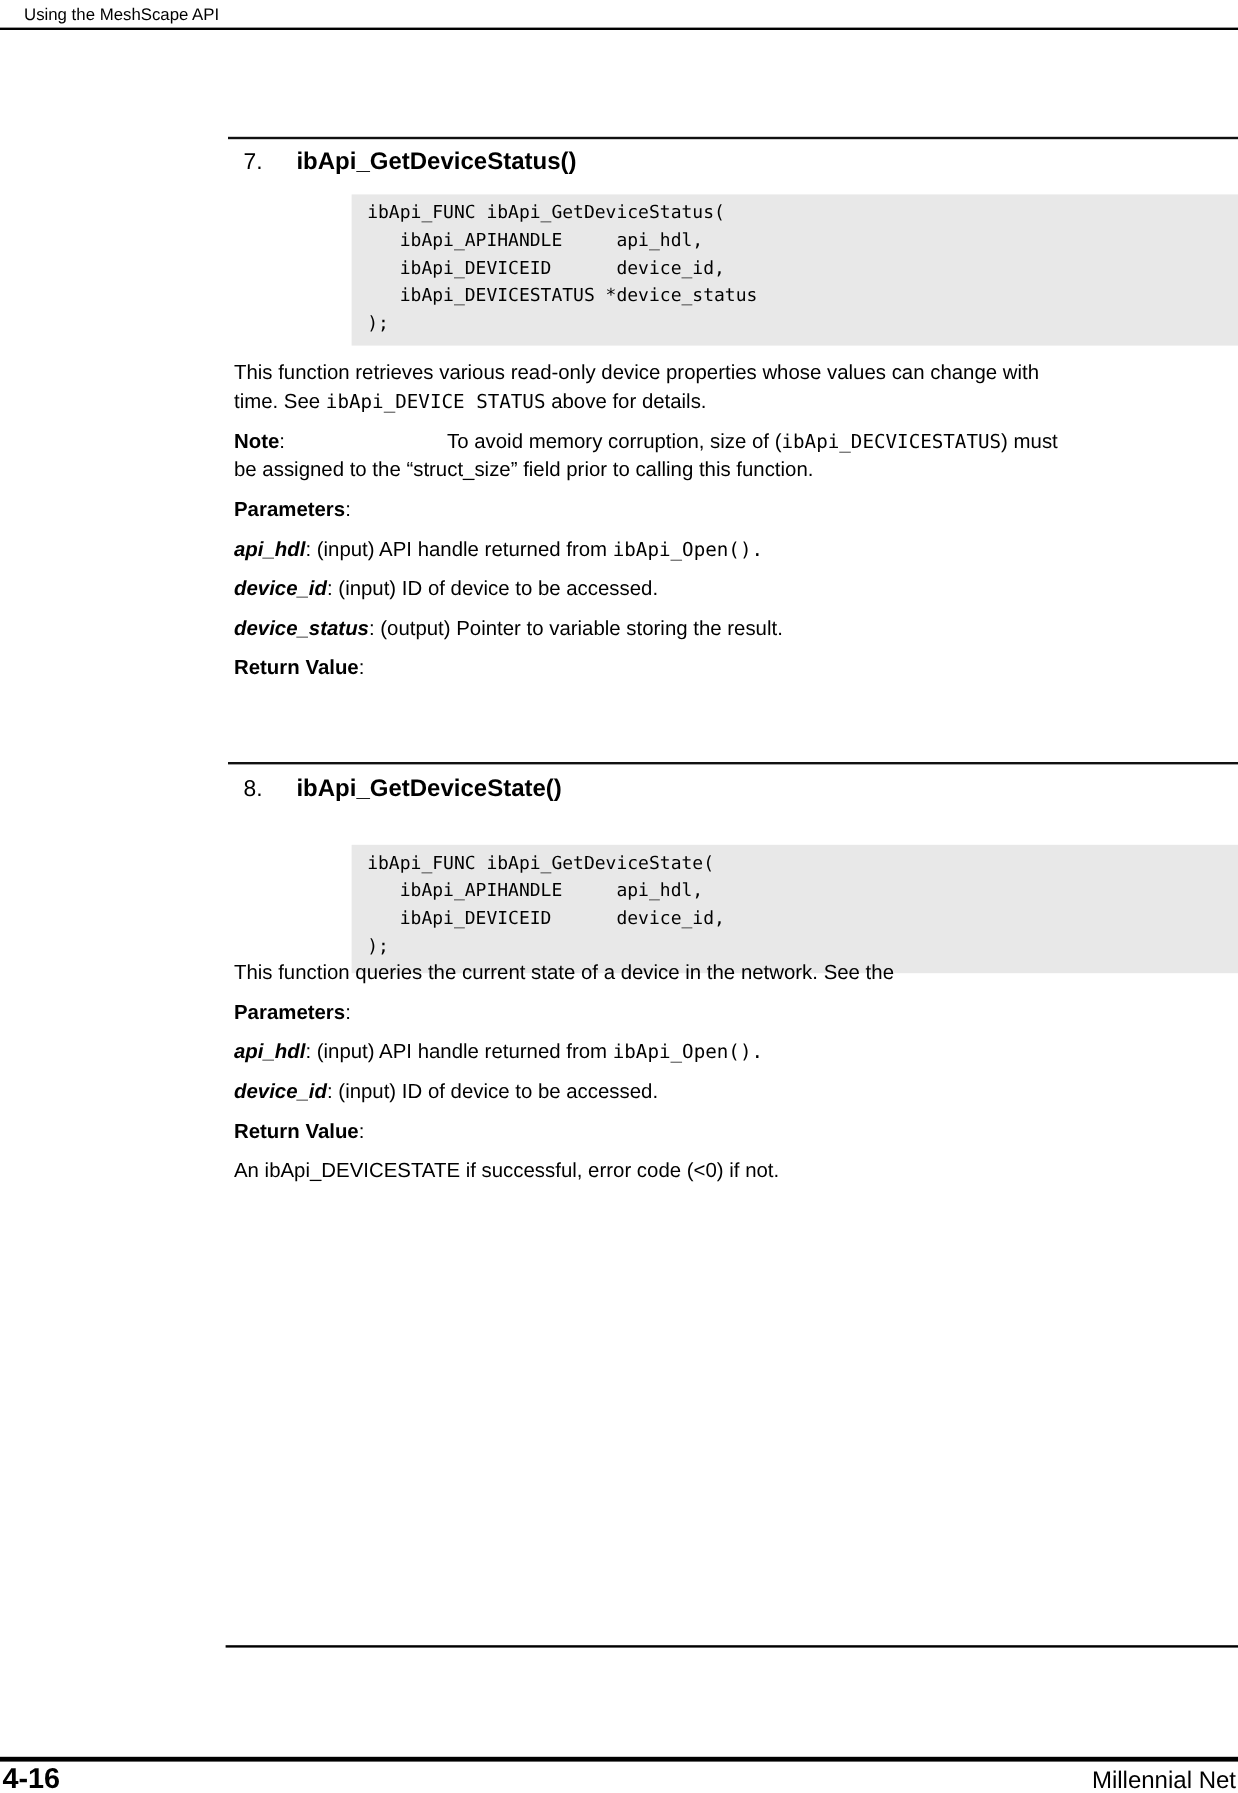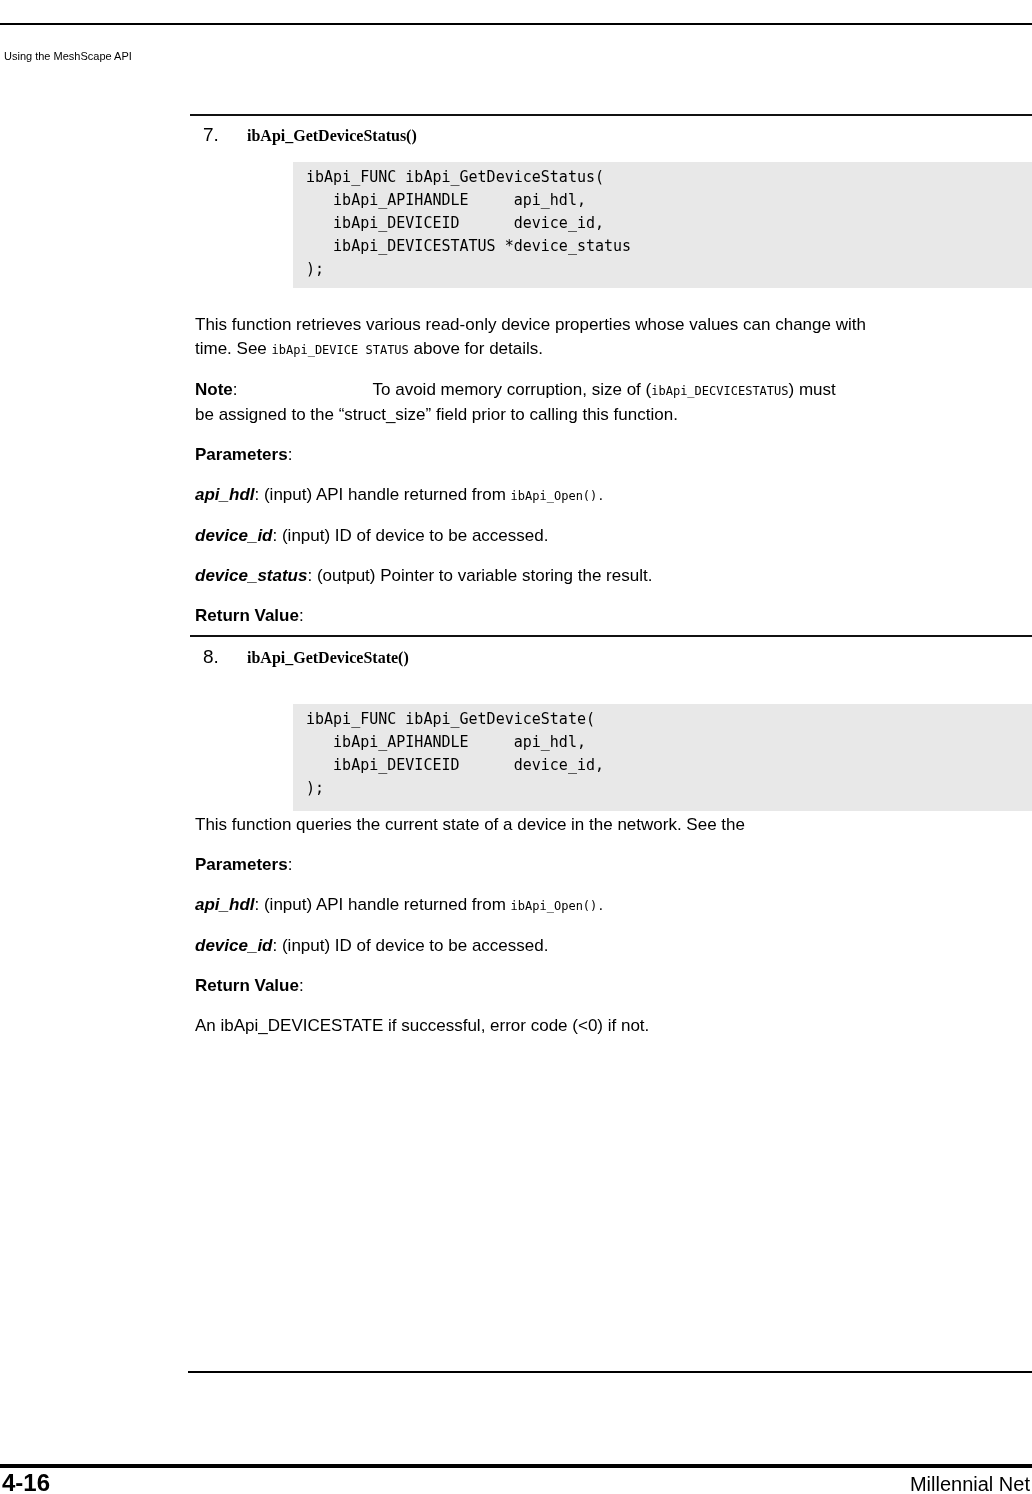--- a/index.html
+++ b/index.html
@@ -6,37 +6,37 @@
   html,body { width:1032px; height:1494px; }
   body {
     position:relative;
     background:#ffffff;
     color:#000000;
     font-family:"Liberation Sans", sans-serif;
   }
   .page { position:absolute; inset:0; background:#ffffff; overflow:hidden; }
 
   
-  .hdr-title { position:absolute; left:4px; top:2px; font-size:11px; line-height:20px;margin-top:44px; }
+  .hdr-title { position:absolute; left:20px; top:2px; font-size:14px; line-height:20px; }
   .hdr-rule  { position:absolute; left:0; top:23px; width:1032px; height:2px; background:#000; }
 
   
   .sec-rule { position:absolute; left:190px; width:842px; height:2px; background:#111; }
   .s7-rule { top:114px; }
   .s8-rule { top:635px; }
 
   
   .heading { position:absolute; left:203px; white-space:nowrap; }
   .s7-head { top:124px; }
   .s8-head { top:646px; }
   .heading .num { display:inline-block; width:44px; font-size:19px; vertical-align:baseline; }
   .heading .htitle {
-    font-family:Liberation Serif, serif;
+    font-family:Liberation Sans, sans-serif;
     font-weight:bold;
-    font-size:16px;
+    font-size:20px;
     letter-spacing:0px;
     margin-top:12px;
   }
 
   
   .codeblock {
     position:absolute;
     left:293px;
     width:808px;
     background:#e8e8e8;
@@ -48,23 +48,23 @@
     color:#000;
   }
   .s7-code { top:162px; height:126px; }
   .s8-code { top:704px; height:107px; }
 
   
   .secbody { position:absolute; left:195px; width:805px; }
   .s7-body { top:297px; }
   .s8-body { top:797px; }
 
-  .para { margin:16px 0 9px 0; font-size:17px; line-height:24px; }
+  .para { margin:2px 0 9px 0; font-size:17px; line-height:24px; }
   .blk  { display:block; }
-  .mono { font-family:"DejaVu Sans Mono", monospace; font-size:12px; }
+  .mono { font-family:"DejaVu Sans Mono", monospace; font-size:16px; }
   .bold { font-weight:bold; }
   .ital { font-style:italic;font-weight:bold; }
   .tabgap { display:inline-block; width:135px; }
 
   
   .ftr-thin-rule  { position:absolute; left:188px; top:1371px; width:844px; height:2px; background:#000; }
   .ftr-thick-rule { position:absolute; left:0; top:1464px; width:1032px; height:4px; background:#000; }
   .ftr-pagenum { position:absolute; left:2px; top:1469px; font-size:24px; font-weight:bold; }
   .ftr-brand   { position:absolute; right:2px; top:1473px; font-size:20px; }
 </style>

